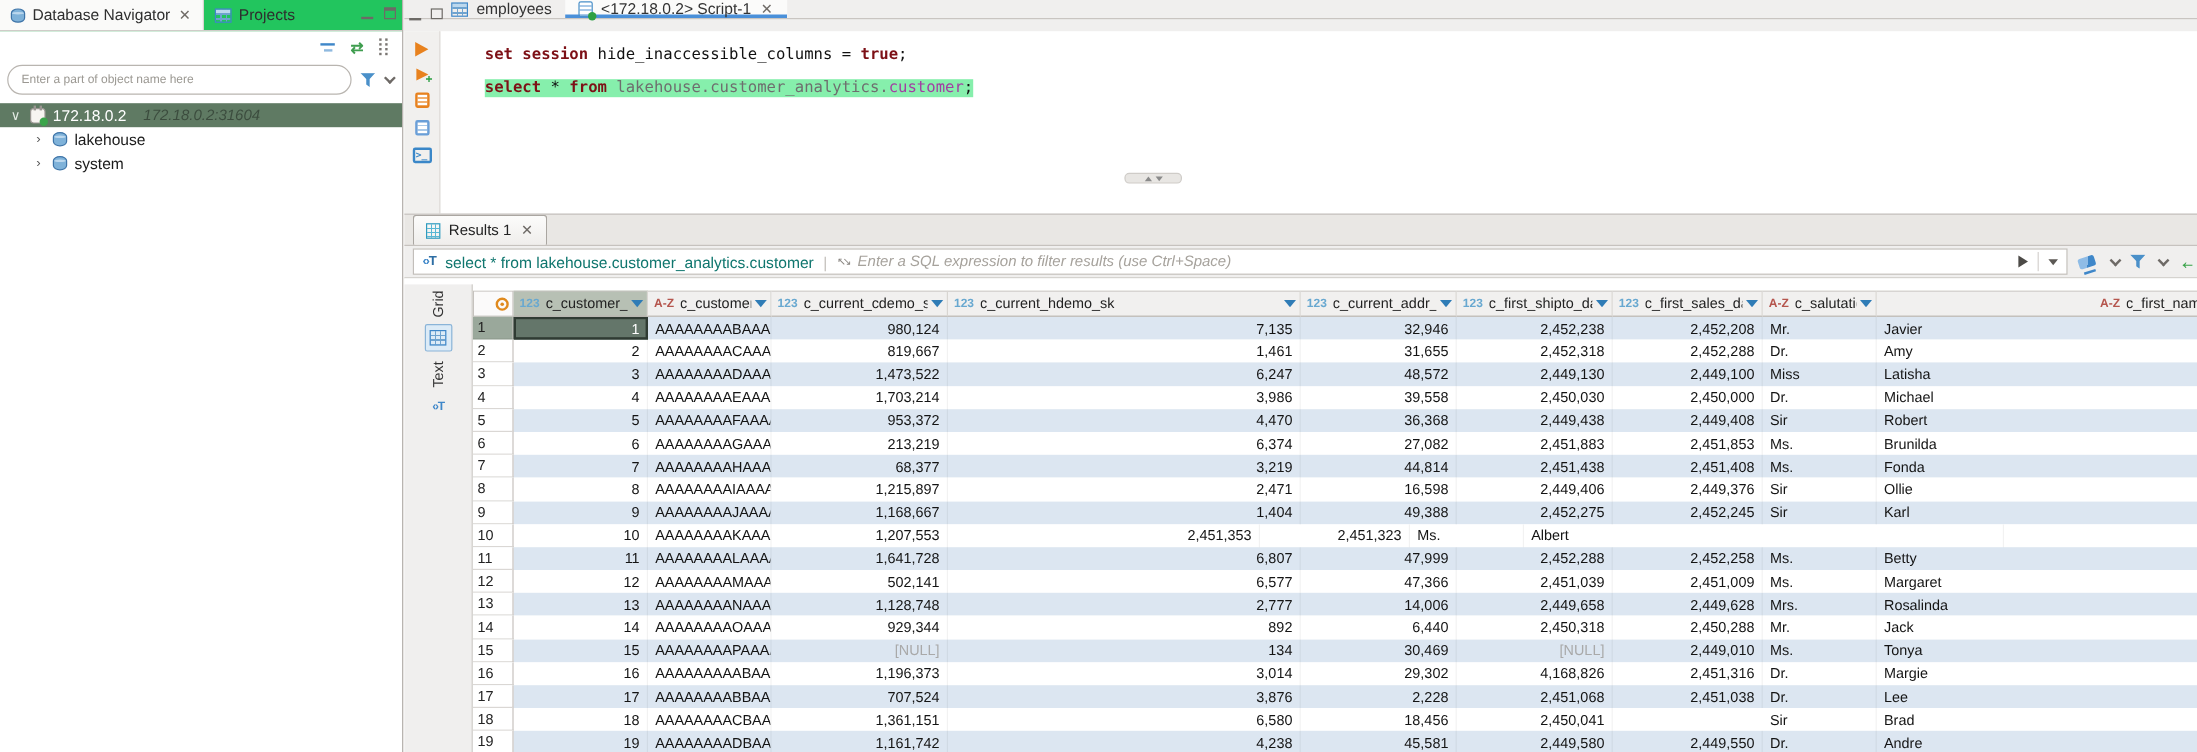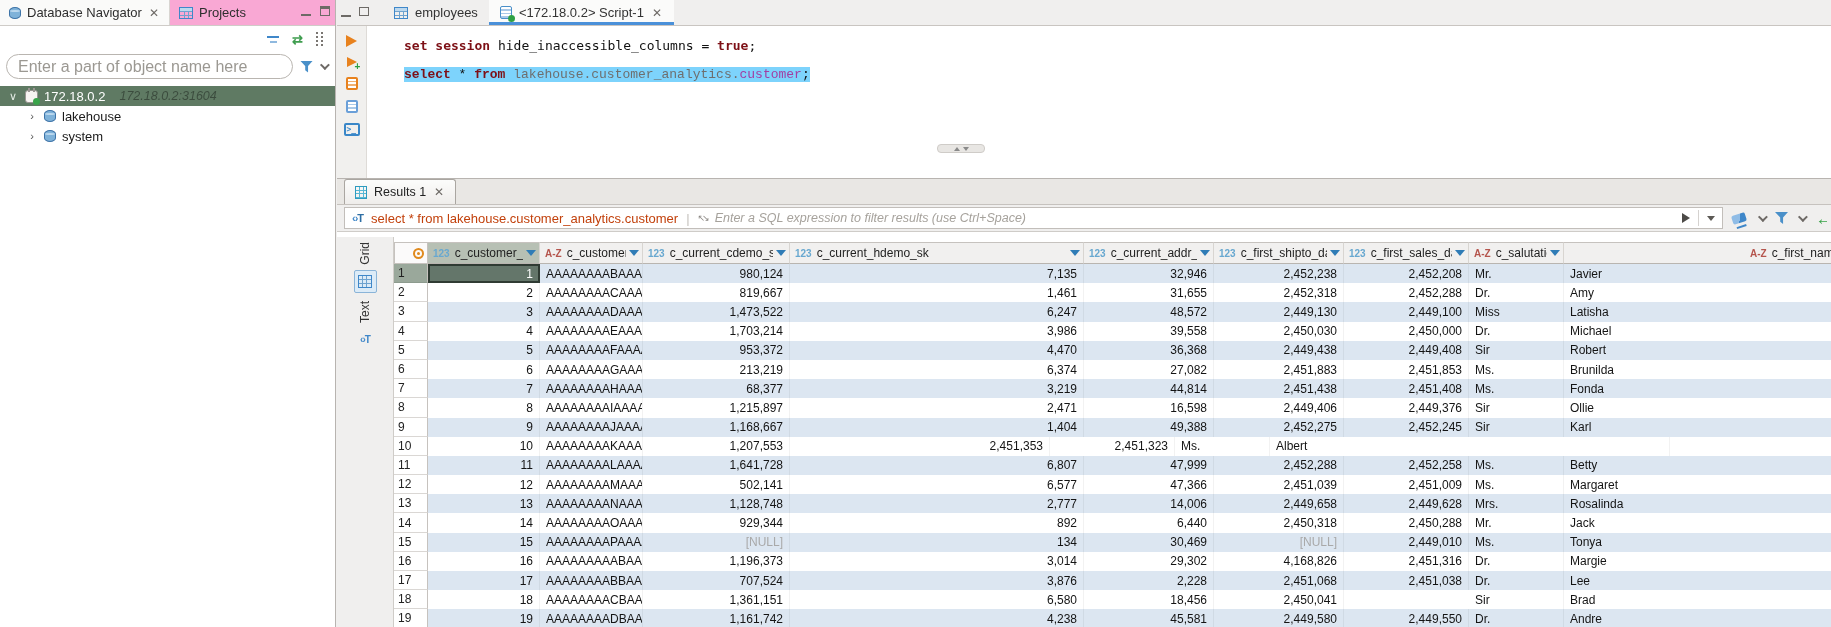--- a/index.html
+++ b/index.html
@@ -3,21 +3,21 @@
 <meta charset="utf-8">
 <style>
   * { box-sizing: border-box; margin: 0; padding: 0; }
   html,body { width:1831px; height:627px; overflow:hidden;
     font-family:"Liberation Sans", sans-serif; background:#f0efee; }
   .app { position:relative; width:1831px; height:627px; background:#f0efee; }
 
   
   .left-panel { position:absolute; left:0; top:0; width:336px; height:627px;
     background:#fff; border-right:1px solid #b8b4b0; }
-  .lp-tabbar { height:26px; background:#f9a8d4; border-bottom:1px solid #cfccc8;
+  .lp-tabbar { height:26px; background:#22c55e; border-bottom:1px solid #cfccc8;
     display:flex; align-items:center; position:relative; }
   .lp-tab { display:flex; align-items:center; gap:6px; padding:0 9px; height:25px;
     font-size:13px; color:#2e2e2e; }
   .lp-tab.active { background:#fafaf9; border-right:1px solid #d8d5d1; }
   .close-x { color:#6e6a66; font-size:12px; line-height:1; padding:0 1px; }
   .lp-winbtns { position:absolute; right:5px; top:6px; display:flex; gap:9px; align-items:center; }
   .glyph-min { width:10px; height:2px; background:#6d6a66; margin-top:8px; }
   .glyph-max { width:10px; height:10px; border:1px solid #6d6a66; border-top-width:3px; }
 
   .lp-toolbar { height:26px; display:flex; justify-content:flex-end; align-items:center;
@@ -26,21 +26,21 @@
   .icon-collapse-all::before { content:""; position:absolute; left:0; top:2px; width:12px; height:2px; background:#3f87c9; }
   .icon-collapse-all::after  { content:""; position:absolute; left:3px; top:7px; width:7px; height:2px; background:#8fb9df; }
   .icon-sync { font-size:13px; font-weight:bold; color:#3f9d4f; line-height:1; }
   .icon-dots-menu { width:7px; height:14px; position:relative; }
   .icon-dots-menu::before { content:""; position:absolute; left:0; top:0; width:2px; height:2px;
     background:#7a7672; box-shadow:0 4px #7a7672,0 8px #7a7672,0 12px #7a7672,
     5px 0 #7a7672,5px 4px #7a7672,5px 8px #7a7672,5px 12px #7a7672; }
 
   .lp-searchrow { display:flex; align-items:center; gap:7px; padding:2px 8px 4px 6px; background:#fff; }
   .search-input { flex:1; height:25px; border:1px solid #b9b5b0; border-radius:13px;
-    padding:0 11px; font-size:16px; color:#333; outline:none; background:#fff; }
+    padding:0 11px; font-size:10px; color:#333; outline:none; background:#fff; }
   .search-input::placeholder { color:#9b9892; }
   .icon-funnel { width:13px; height:12px; background:#4a90c9;
     clip-path:polygon(0 0,100% 0,62% 45%,62% 100%,40% 82%,40% 45%); position:relative; }
   .funnel-check { position:absolute; right:-4px; bottom:-4px; color:#2da044; font-size:9px; font-weight:bold; }
   .chev { width:7px; height:7px; border-right:2px solid #6e6a66; border-bottom:2px solid #6e6a66;
     transform:rotate(45deg) translateY(-2px); }
 
   .lp-tree { background:#fff; font-size:13px; padding-top:3px; }
   .tree-row { height:20px; display:flex; align-items:center; gap:6px; padding-left:7px; color:#1b1b1b; }
   .tree-row.selected { background:#5f7a63; color:#fff; }
@@ -53,22 +53,22 @@
   .trino-icon::before { content:""; position:absolute; left:2px; top:-3px; width:2px; height:4px;
     background:#9a9692; box-shadow:5px 0 #9a9692; }
   .trino-icon::after { content:""; position:absolute; right:-3px; bottom:-3px; width:7px; height:7px;
     border-radius:50%; background:#3aa44a; }
   .db-icon { width:12px; height:12px; background:#7fb2d9; border:1px solid #3e74a8;
     border-radius:6px/4px; position:relative; }
   .db-icon::before { content:""; position:absolute; left:0; right:0; top:2px; height:2px; background:#bcd8ee; border-radius:50%; }
 
   
   .editor-area { position:absolute; left:337px; top:0; right:0; height:627px; }
-  .ed-tabbar { height:26px; background:#f0efee; border-bottom:1px solid #c9c5c1;
-    display:flex; align-items:stretch; padding-left:46px; position:relative; }
+  .ed-tabbar { height:16px; background:#f0efee; border-bottom:1px solid #c9c5c1;
+    display:flex; align-items:stretch; padding-left:28px; position:relative; }
   .ed-winbtns { position:absolute; left:4px; top:7px; display:flex; gap:8px; }
   .glyph-restore { width:10px; height:9px; border:1px solid #6d6a66; position:relative; background:#f0efee; }
   .glyph-restore::before { content:""; position:absolute; left:2px; top:-4px; width:9px; height:8px;
     border:1px solid #6d6a66; z-index:-1; }
   .ed-tab { display:flex; align-items:center; gap:7px; padding:0 11px; font-size:13px; color:#333; }
   .ed-tab.active { background:#fbfbfa; box-shadow:inset 0 -3px 0 #4a90d9; }
   .table-icon { width:14px; height:12px; border:1px solid #3f87c9; background:
     linear-gradient(#bcd8ee 0 3px, transparent 3px),
     repeating-linear-gradient(to right, transparent 0 3.6px, #6fa3cf 3.6px 4.6px),
     repeating-linear-gradient(to bottom, transparent 0 3.2px, #6fa3cf 3.2px 4.2px); }
@@ -91,21 +91,21 @@
     background:repeating-linear-gradient(to bottom,#fff 0 2px,#f0b070 2px 3.4px); }
   .icon-script-log { width:12px; height:13px; border:2px solid #6a9fd8; border-radius:2px;
     background:repeating-linear-gradient(to bottom,#fff 0 2px,#a9c9e8 2px 3.4px); }
   .icon-console { width:16px; height:13px; border:2px solid #3a87c8; border-radius:2px;
     color:#3a87c8; font:bold 8px/9px "DejaVu Sans Mono",monospace; padding-left:1px; }
   .icon-console::before { content:">_"; }
 
   .sql-text { position:absolute; left:31px; top:0; right:0; height:152px; padding:6px 0 0 36px;
     font-family:"DejaVu Sans Mono",monospace; font-size:13px; }
   .sql-line { height:28px; line-height:28px; white-space:pre; }
-  .sql-inner.hl { background:#7dd3fc;font-family:Liberation Mono, monospace; }
+  .sql-inner.hl { background:#86efac; }
   .tok-kw { color:#7d1016; font-weight:bold; }
   .tok-plain { color:#111; }
   .tok-schema { color:#6e6e6e; }
   .tok-table { color:#a23ea2; }
   .sql-hscroll { position:absolute; left:600px; top:118px; width:48px; height:9px;
     background:#e8e6e3; border:1px solid #cfccc8; border-radius:4px;
     display:flex; align-items:center; justify-content:center; gap:3px; }
   .mini-tri { width:0; height:0; border-left:3px solid transparent; border-right:3px solid transparent; }
   .mini-tri.up { border-bottom:4px solid #8a8a8a; }
   .mini-tri.dn { border-top:4px solid #8a8a8a; }
@@ -121,21 +121,21 @@
   .results-grid-icon { width:12px; height:13px; border:1px solid #2e9bbf; background:
     repeating-linear-gradient(to right, transparent 0 2.8px, #58b7d4 2.8px 3.8px),
     repeating-linear-gradient(to bottom, transparent 0 2.6px, #58b7d4 2.6px 3.6px); }
 
   .filter-bar { position:absolute; top:26px; left:0; right:0; height:27px; background:#f0efee;
     border-bottom:1px solid #cfccc8; display:flex; align-items:center; padding:0 4px 0 7px; gap:9px; }
   .filter-input { flex:1; height:22px; background:#fff; border:1px solid #c2beba;
     display:flex; align-items:center; gap:8px; padding:0 7px; }
   .filter-type-icon { font-size:11px; font-weight:bold; color:#3f87c9; letter-spacing:-1px; }
   .filter-type-icon i { font-style:normal; color:#2e6ea4; }
-  .filter-query { color:#c2410c; font-size:13px; white-space:pre; }
+  .filter-query { color:#0f766e; font-size:13px; white-space:pre; }
   .vsep { color:#c5c1bd; font-size:13px; }
   .expand-icon { font-size:9px; color:#8a8682; letter-spacing:-3px; }
   .filter-placeholder { flex:1; color:#a6a29c; font-style:italic; font-size:12.5px;
     white-space:nowrap; overflow:hidden; }
   .apply-tri { width:0; height:0; border-left:8px solid #4c4a47;
     border-top:5px solid transparent; border-bottom:5px solid transparent; }
   .input-divider { width:1px; height:16px; background:#d5d2cf; }
   .dd-tri { width:0; height:0; border-top:5px solid #5c5955;
     border-left:4px solid transparent; border-right:4px solid transparent; }
   .right-icons { display:flex; align-items:center; gap:10px; padding-right:0; }

